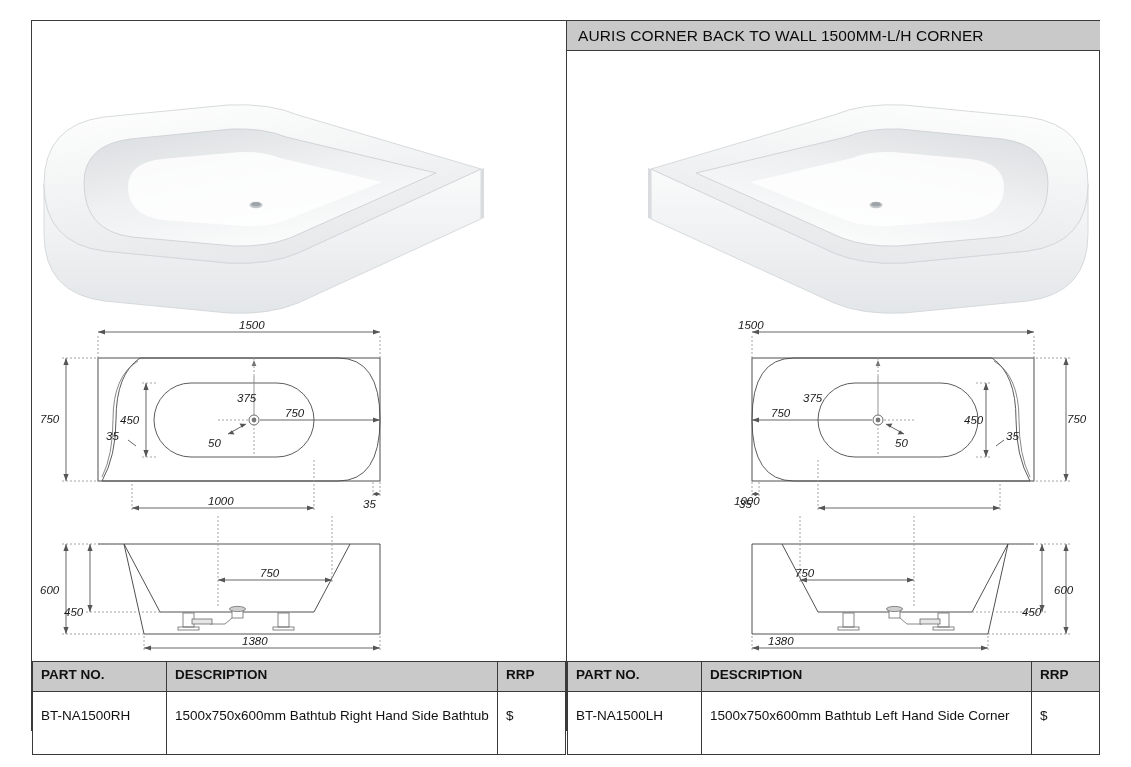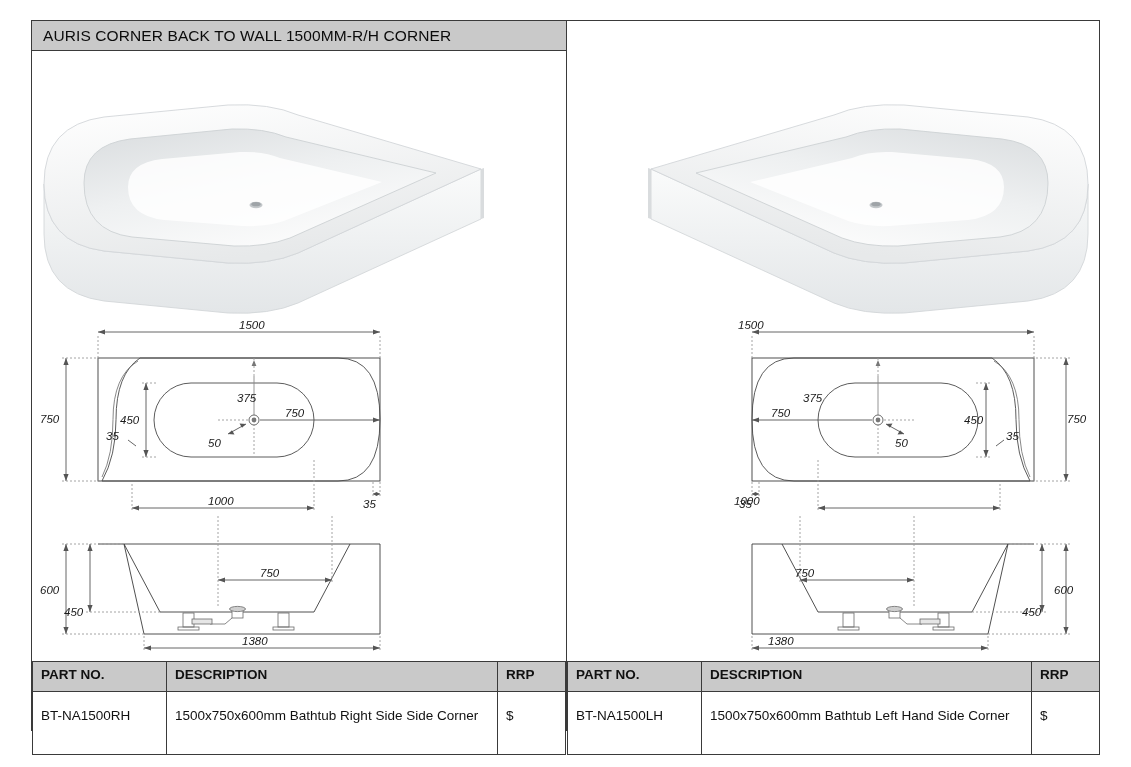--- a/index.html
+++ b/index.html
@@ -42,22 +42,22 @@
   .c-rrp{width:52px;}
 </style>
 </head>
 <body>
 
 <div class="sheet">
 
   <div class="frame"></div>
   <div class="vdiv"></div>
 
-  <div class="hdr hdr-l">AURIS CORNER BACK TO WALL 1500MM-R/H CORNER</div>
-
+
+  <div class="hdr hdr-r">AURIS CORNER BACK TO WALL 1500MM-L/H CORNER</div>
 
   <div class="panel panel-l">
 
     <div class="photo">
       <svg viewBox="0 0 534 268" preserveAspectRatio="xMidYMid meet">
         <defs>
           <linearGradient id="rimL" x1="0" y1="0" x2="0.35" y2="1">
             <stop offset="0" stop-color="#ffffff"></stop>
               <stop offset="1" stop-color="#e7e9ea"></stop>
           </linearGradient>
@@ -341,21 +341,21 @@
     <thead>
       <tr>
         <th class="c-part">PART NO.</th>
         <th>DESCRIPTION</th>
         <th class="c-rrp">RRP</th>
       </tr>
     </thead>
     <tbody>
       <tr>
         <td>BT-NA1500RH</td>
-        <td>1500x750x600mm Bathtub Right Side Side Corner</td>
+        <td>1500x750x600mm Bathtub Right Hand Side Bathtub</td>
         <td>$</td>
       </tr>
     </tbody>
   </table>
 
   <table class="tbl tbl-r">
     <thead>
       <tr>
         <th class="c-part">PART NO.</th>
         <th>DESCRIPTION</th>

